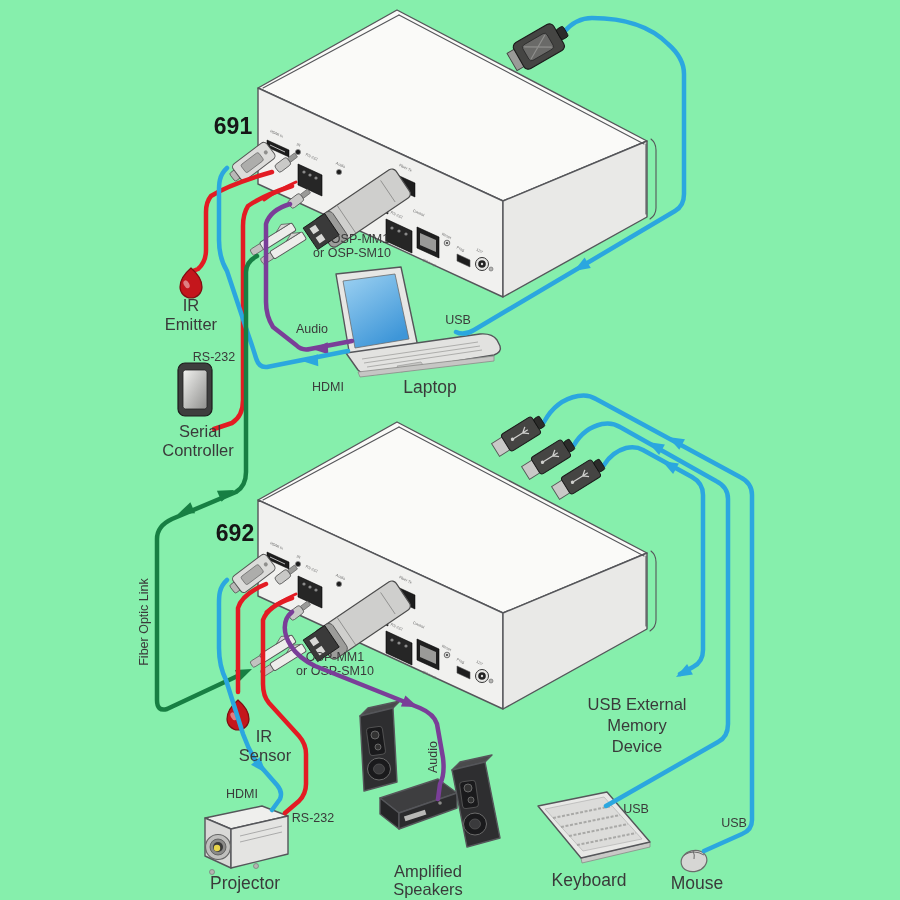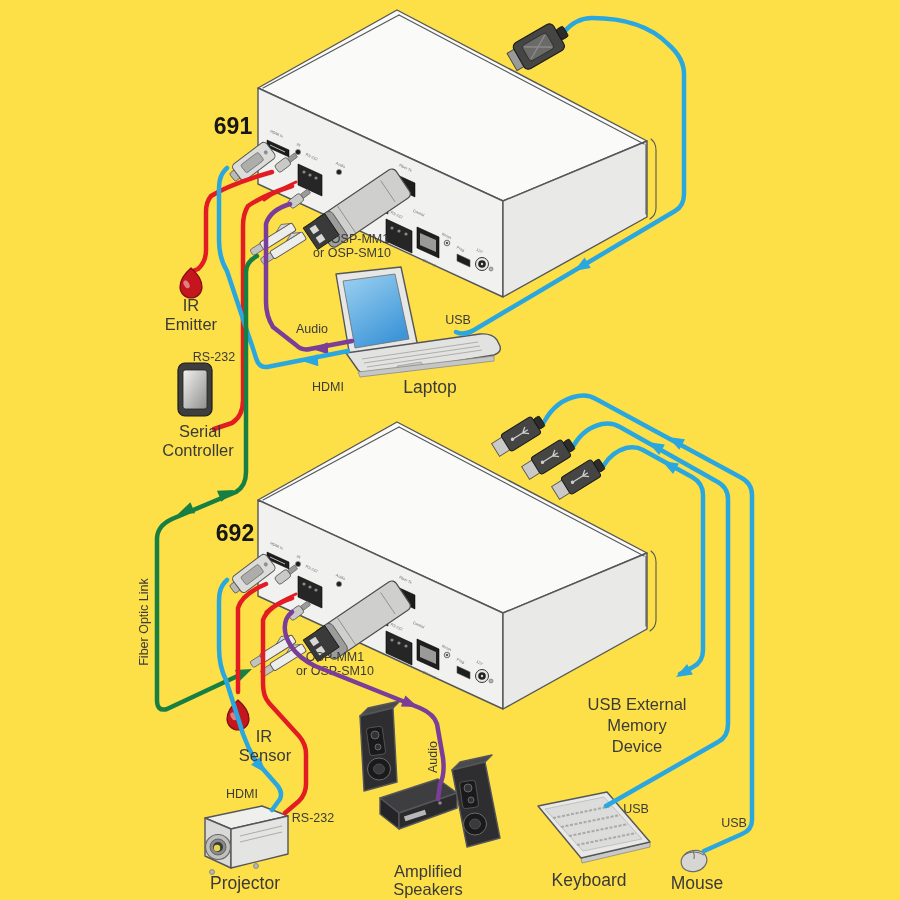--- a/index.html
+++ b/index.html
@@ -1,16 +1,16 @@
 <!DOCTYPE html>
 <html><head>
 <meta charset="utf-8">
 <style>
   html,body{margin:0;padding:0;background:#fff;}
-  .stage{width:900px;height:900px;position:relative;background:#fde047;}
+  .stage{width:900px;height:900px;position:relative;background:#86efac;}
   svg{display:block;}
   text{font-family:"Liberation Sans","DejaVu Sans",sans-serif;fill:#3a3a3a;}
   .model{font-size:23px;font-weight:bold;fill:#161616;text-anchor:middle;}
   .lbl{font-size:16.5px;text-anchor:middle;}
   .lbl-lg{font-size:17.5px;text-anchor:middle;}
   .lbl-sm{font-size:12.5px;text-anchor:middle;}
   .micro{font-size:3.8px;fill:#6b6b6b;text-anchor:middle;}
   .cable{fill:none;stroke-linecap:round;stroke-linejoin:round;stroke-width:4.5;}
   .thin{fill:none;stroke-linecap:round;stroke-linejoin:round;stroke-width:3;}
   .edge{stroke:#55565a;stroke-width:1.4;stroke-linejoin:round;}

